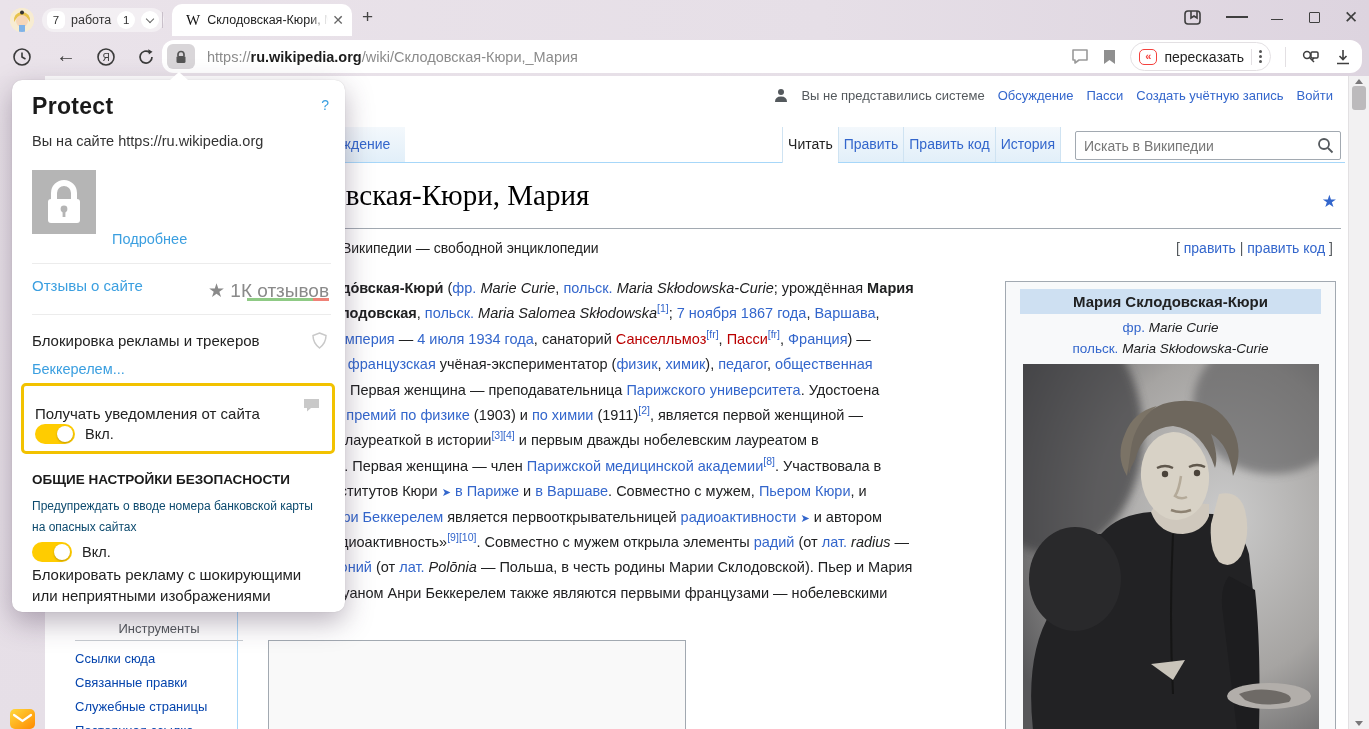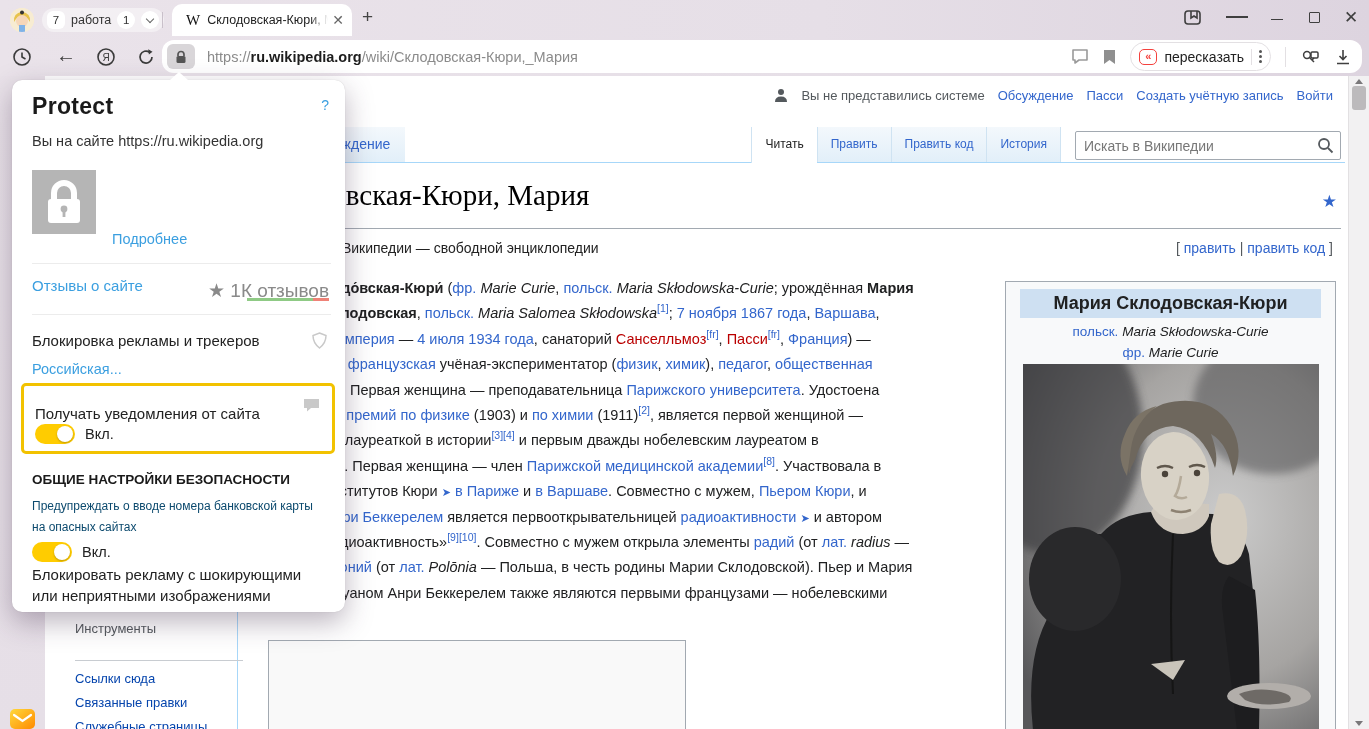--- a/index.html
+++ b/index.html
@@ -48,21 +48,21 @@
   .rail{position:absolute;left:0;top:76px;width:45px;height:653px;background:linear-gradient(180deg,#e9e2e9,#e6dfe7);}
 
   
   .page{position:absolute;left:45px;top:76px;width:1324px;height:653px;background:#fff;}
   .personal{position:absolute;right:36px;top:12px;display:flex;gap:13px;font-size:13px;}
   .personal .status{color:#54595d;}
   .plink{color:#36c;cursor:pointer;}
   .left-tab{position:absolute;left:248px;top:51px;width:112px;height:35px;line-height:35px;text-align:center;
     font-size:14px;color:#36c;background:linear-gradient(180deg,#f3f8fc,#e2eff9);border-left:1px solid #cfe3f2;}
   .tabs-right{position:absolute;right:28px;top:51px;display:flex;align-items:flex-end;}
-  .wtab{height:35px;line-height:35px;padding:0 13px;font-size:12px;color:#36c;cursor:pointer;
+  .wtab{height:35px;line-height:35px;padding:0 5px;font-size:14px;color:#36c;cursor:pointer;
     background:linear-gradient(180deg,#f3f8fc,#e2eff9);border-left:1px solid #cfe3f2;}
   .wtab:last-of-type{border-right:1px solid #cfe3f2;}
   .wtab.active{background:#fff;color:#222;position:relative;z-index:2;height:36px;}
   .searchwrap{position:relative;margin-left:14px;margin-bottom:3px;}
   .searchwrap input{width:266px;height:29px;border:1px solid #a2a9b1;border-radius:2px;font-size:14px;padding:0 30px 0 8px;color:#444;}
   .searchwrap input::placeholder{color:#777;}
   .mag{position:absolute;right:7px;top:6px;}
   .topline{position:absolute;left:192px;right:24px;top:86px;height:1px;background:#a7d7f9;}
   .leftline{position:absolute;left:192px;top:86px;bottom:0;width:1px;background:#a7d7f9;}
 
@@ -80,26 +80,26 @@
 
   .toc{position:absolute;left:223px;top:564px;width:418px;height:120px;background:#f9f9f9;border:1px solid #a2a9b1;padding:8px 0 0 0;}
   .toc-head{text-align:center;font-size:14.5px;color:#202122;}
   .toc-head .tt{font-weight:bold;}
   .toc-items{margin-top:10px;font-size:14.5px;}
   .toc-row{margin:0 0 9px 14px;}
   .toc-row.ind{margin-left:44px;}
   .toc-num{color:#202122;margin-right:7px;}
 
   .infobox{position:absolute;left:960px;top:205px;width:331px;height:450px;background:#f8f9fa;border:1px solid #a2a9b1;padding:7px 0;}
-  .ib-head{margin:0 14px;background:#cee0f2;text-align:center;font-weight:bold;font-size:18px;color:#202122;padding:4px 0;}
+  .ib-head{margin:0 14px;background:#cee0f2;text-align:center;font-weight:bold;font-size:15px;color:#202122;padding:4px 0;}
   .ib-cap{text-align:center;font-size:13.5px;margin-top:6px;color:#202122;}
   .ib-photo{position:absolute;left:17px;top:82px;width:296px;height:366px;overflow:hidden;}
 
   .tools{position:absolute;left:30px;top:545px;width:168px;}
-  .tools-head{font-size:13px;color:#54595d;padding-bottom:24px;border-bottom:1px solid #c8ccd1;margin-bottom:10px;}
+  .tools-head{font-size:13px;color:#54595d;padding-bottom:4px;border-bottom:1px solid #c8ccd1;margin-bottom:10px;text-align:center;}
   .tools a{display:block;font-size:13px;color:#0645ad;margin-bottom:9px;text-decoration:none;cursor:pointer;}
 
   
   .wsb{position:absolute;right:0;top:0;width:21px;height:653px;background:#f2f1f2;border-left:1px solid #e2e0e2;}
   .wsb .thumb{position:absolute;left:3px;top:10px;width:14px;height:24px;background:#bcbabc;border-radius:3px;}
   .tri{width:0;height:0;border-left:4px solid transparent;border-right:4px solid transparent;position:absolute;left:6px;}
   .tri.up{border-bottom:5px solid #7a787a;top:3px;}
   .tri.down{border-top:5px solid #7a787a;bottom:3px;}
 
   
@@ -316,22 +316,22 @@
         <div class="pline"><span>термина «радиоактивность»</span><sup class="ssup">[9][10]</sup><span>. Совместно с мужем открыла элементы </span><span class="sl">радий</span><span> (от </span><span class="sl">лат.</span><span> </span><span class="si">radius</span><span> —</span></div>
         <div class="pline"><span>«луч») и </span><span class="sl">полоний</span><span> (от </span><span class="sl">лат.</span><span> </span><span class="si">Polōnia</span><span> — Польша, в честь родины Марии Склодовской). Пьер и Мария</span></div>
         <div class="pline"><span>наряду с Антуаном Анри Беккерелем также являются первыми французами — нобелевскими</span></div>
       </div>
 
     <div class="toc">
     </div>
 
     <div class="infobox">
       <div class="ib-head">Мария Склодовская-Кюри</div>
+      <div class="ib-cap" id="ib-fr"><span class="sl">фр.</span><span> </span><span class="si">Marie Curie</span></div>
       <div class="ib-cap" id="ib-pl"><span class="sl">польск.</span><span> </span><span class="si">Maria Skłodowska-Curie</span></div>
-      <div class="ib-cap" id="ib-fr"><span class="sl">фр.</span><span> </span><span class="si">Marie Curie</span></div>
       <div class="ib-photo">
         <svg width="296" height="366" viewBox="0 0 296 366">
           <defs>
             <radialGradient id="pbg" cx="68%" cy="42%" r="80%">
               <stop offset="0%" stop-color="#cbcbcb"></stop>
                 <stop offset="55%" stop-color="#a6a4a2"></stop>
                 <stop offset="100%" stop-color="#58585a"></stop>
             </radialGradient>
             <filter id="soft">
                 <feGaussianBlur stdDeviation="4"></feGaussianBlur>
@@ -410,21 +410,21 @@
     <div class="pp-revbar">
         <span class="g"></span>
         <span class="r"></span>
       </div>
     <div class="pp-hr" style="top:234px"></div>
 
     <div class="pp-adblock">Блокировка рекламы и трекеров</div>
     <svg class="ic-right" style="top:252px" width="15" height="17" viewBox="0 0 15 17" fill="none" stroke="#c9c9c9" stroke-width="1.5">
       <path d="M7.5 1 L14 3.5 Q14 11 7.5 16 Q1 11 1 3.5 Z"></path>
     </svg>
-    <div class="pp-config">Российская...</div>
+    <div class="pp-config">Беккерелем...</div>
 
     <div class="pp-ybox">
       <div class="pp-notif">Получать уведомления от сайта</div>
       <svg style="position:absolute;right:12px;top:12px" width="17" height="15" viewBox="0 0 17 15">
         <path d="M1 1 H16 V10 H8 L4 13.5 V10 H1 Z" fill="#c9c9c9"></path>
       </svg>
       <div class="tg-row" style="left:11px;top:38px">
         <span class="toggle"></span>
         <span>Вкл.</span>
       </div>

